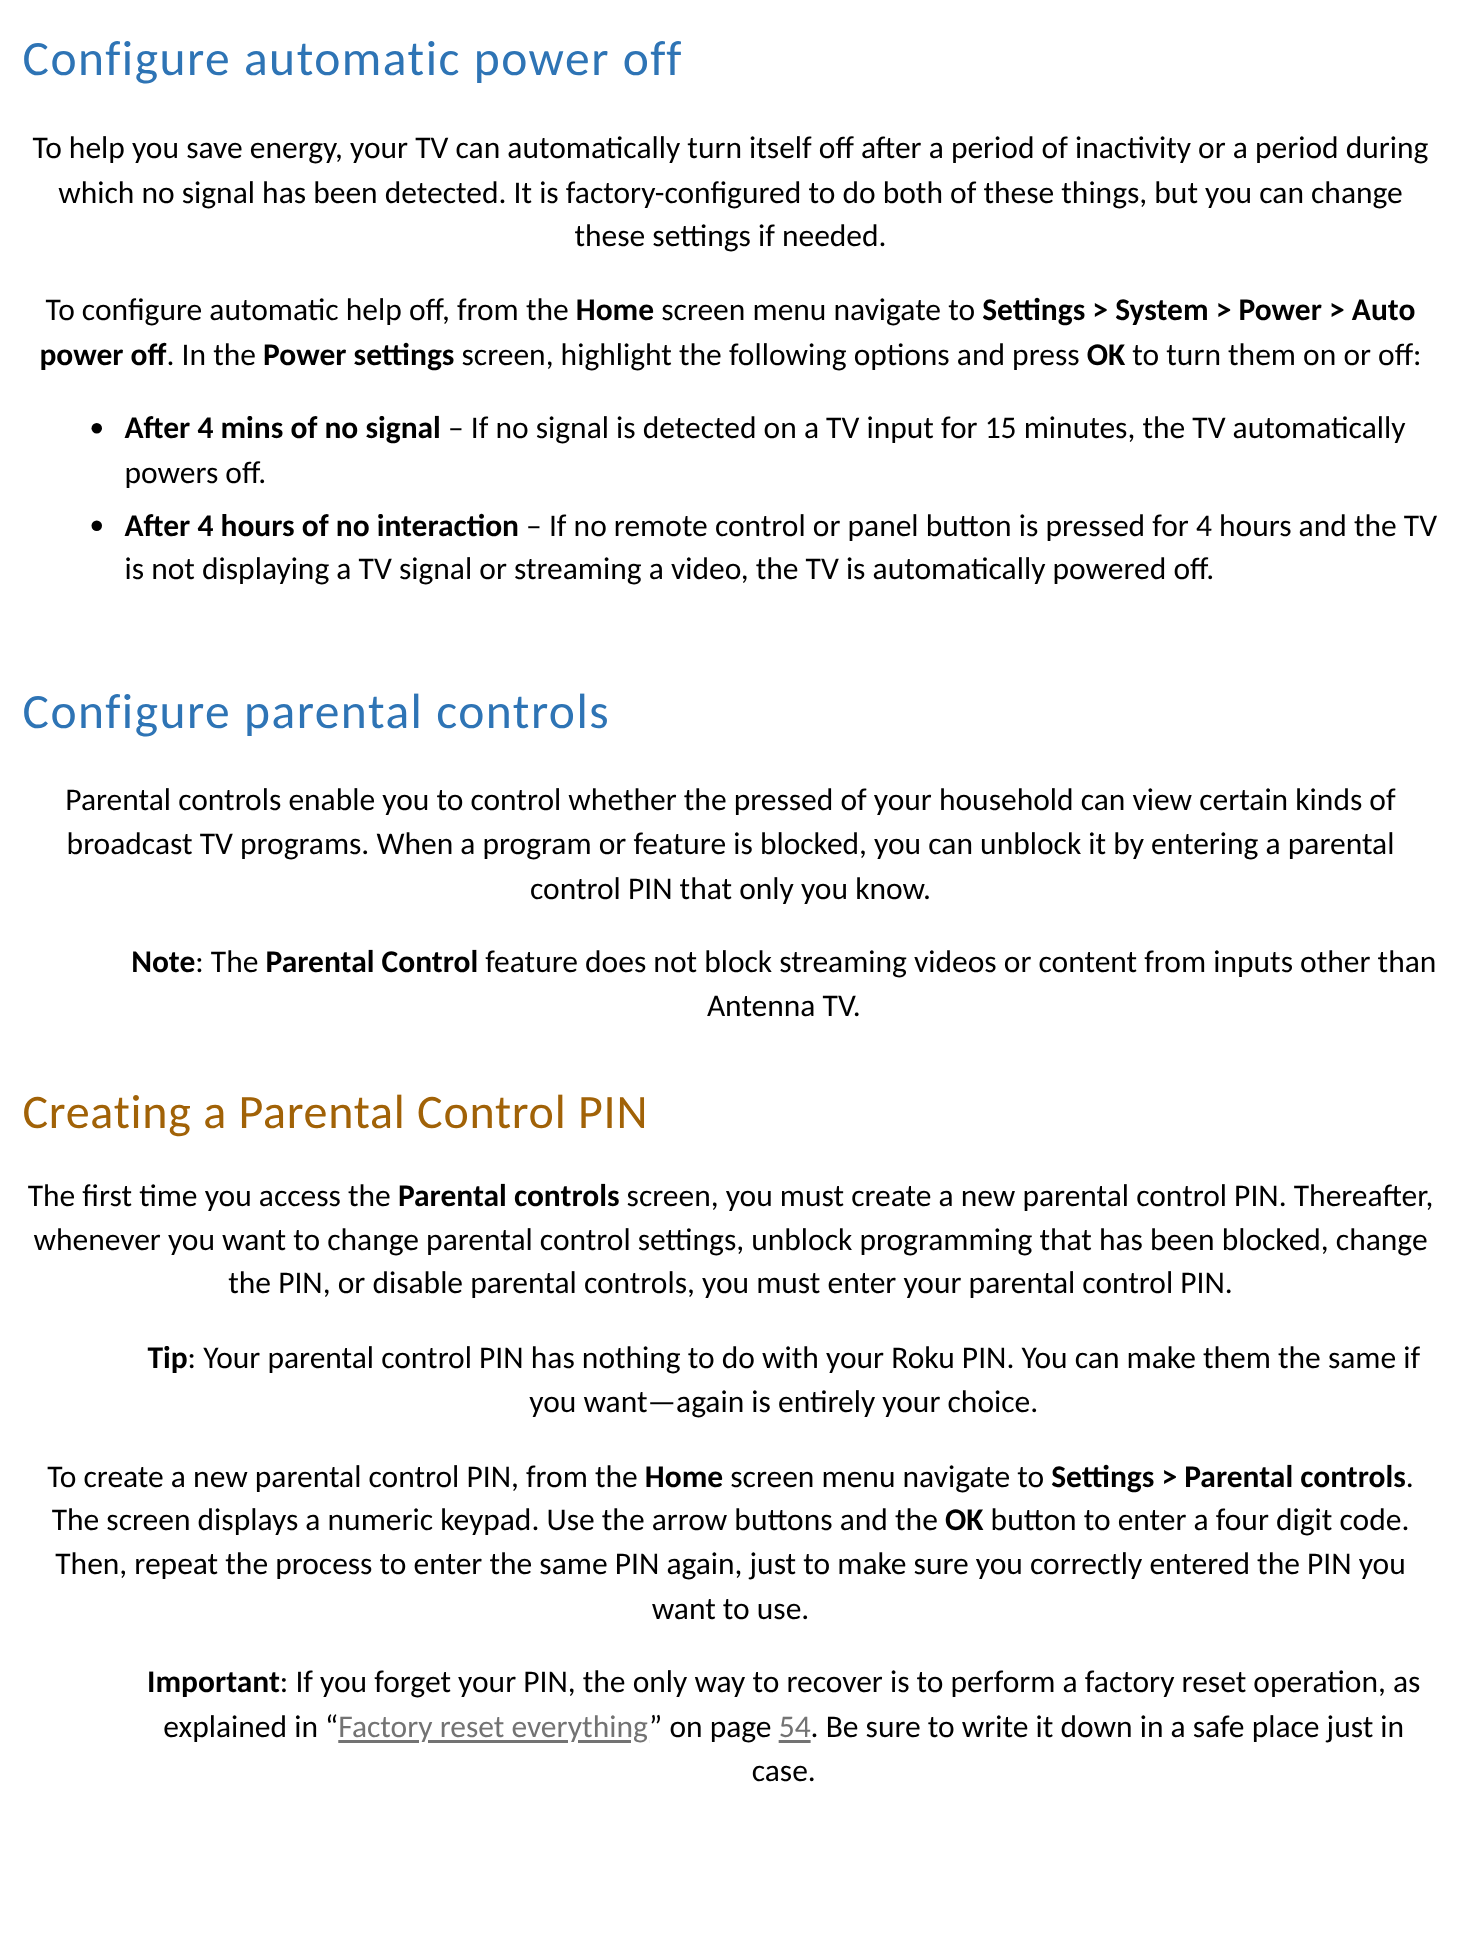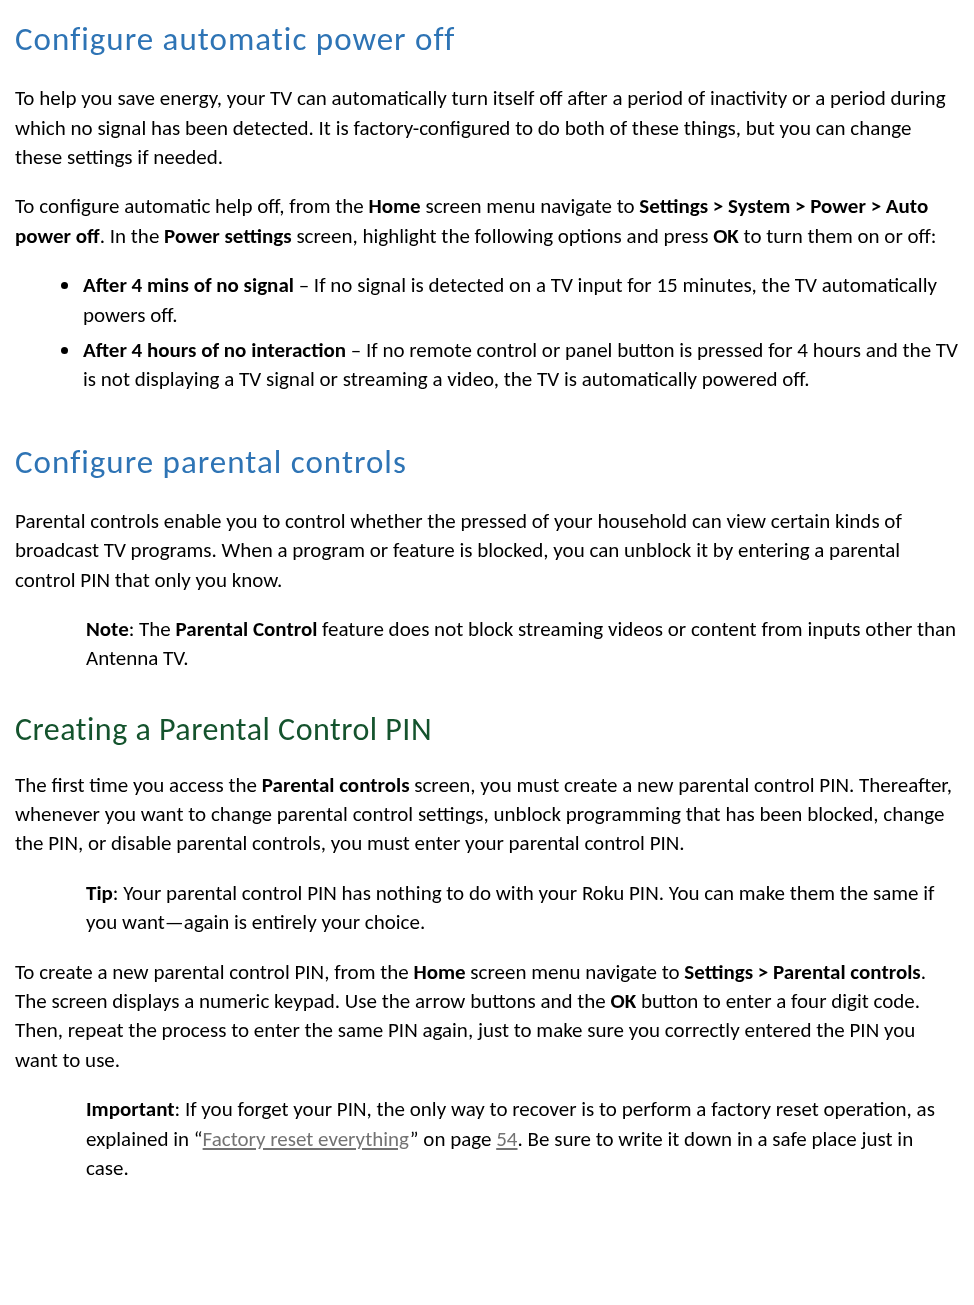--- a/index.html
+++ b/index.html
@@ -13,32 +13,33 @@
     }
     h1 {
       font-family: Calibri, "Segoe UI", Arial, sans-serif;
       color: #2E74B5;
       font-weight: normal;
       font-size: 33px;
       letter-spacing: 1px;
       margin-bottom: 22px;
       margin-top: 8px;
     }
-    h1.spacer { margin-top: 44px; }
+    h1.spacer { margin-top: 56px; }
     h2 {
       font-family: Calibri, "Segoe UI", Arial, sans-serif;
-      color: #14532d;
+      color: #a16207;
       font-weight: normal;
       font-size: 32px;
       letter-spacing: 0.5px;
       margin-top: 34px;
       margin-bottom: 18px;
     }
     p {
       margin-bottom: 20px;
+      text-align: center;
     }
     ul {
       list-style: disc;
       padding-left: 66px;
       margin-bottom: 20px;
     }
     li {
       margin-bottom: 6px;
       padding-left: 2px;
     }

